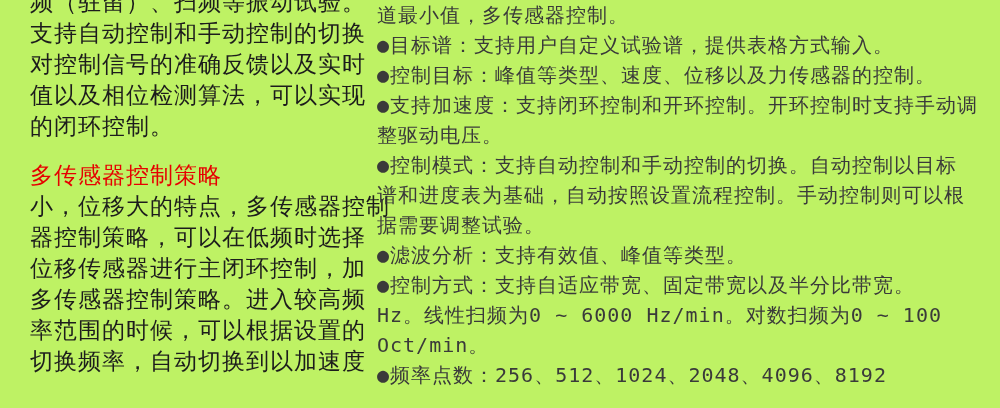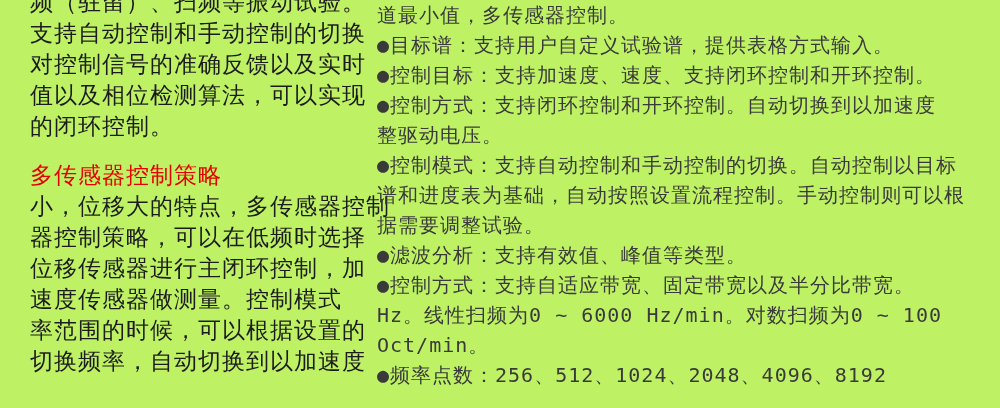--- a/index.html
+++ b/index.html
@@ -60,30 +60,30 @@
     <div class="line">支持自动控制和手动控制的切换</div>
     <div class="line">对控制信号的准确反馈以及实时</div>
     <div class="line">值以及相位检测算法，可以实现</div>
     <div class="line">的闭环控制。</div>
 
     <div class="heading" style="color: rgb(230, 0, 0);">多传感器控制策略</div>
 
     <div class="line">小，位移大的特点，多传感器控制</div>
     <div class="line">器控制策略，可以在低频时选择</div>
     <div class="line">位移传感器进行主闭环控制，加</div>
-    <div class="line">速度传感器做测量。控制模式</div>
+    <div class="line">多传感器控制策略。进入较高频</div>
     <div class="line">率范围的时候，可以根据设置的</div>
     <div class="line">切换频率，自动切换到以加速度</div>
   </div>
 
   <div class="col-right">
     <div class="rline">道最小值，多传感器控制。</div>
     <div class="rline">●目标谱：支持用户自定义试验谱，提供表格方式输入。</div>
-    <div class="rline">●控制目标：支持加速度、速度、支持闭环控制和开环控制。</div>
-    <div class="rline">●控制方式：支持闭环控制和开环控制。自动切换到以加速度</div>
+    <div class="rline">●控制目标：峰值等类型、速度、位移以及力传感器的控制。</div>
+    <div class="rline">●支持加速度：支持闭环控制和开环控制。开环控制时支持手动调</div>
     <div class="rline">整驱动电压。</div>
     <div class="rline">●控制模式：支持自动控制和手动控制的切换。自动控制以目标</div>
     <div class="rline">谱和进度表为基础，自动按照设置流程控制。手动控制则可以根</div>
     <div class="rline">据需要调整试验。</div>
     <div class="rline">●滤波分析：支持有效值、峰值等类型。</div>
     <div class="rline">●控制方式：支持自适应带宽、固定带宽以及半分比带宽。</div>
     <div class="rline">Hz。线性扫频为0 ~ 6000 Hz/min。对数扫频为0 ~ 100</div>
     <div class="rline">Oct/min。</div>
     <div class="rline">●频率点数：256、512、1024、2048、4096、8192</div>
   </div>

